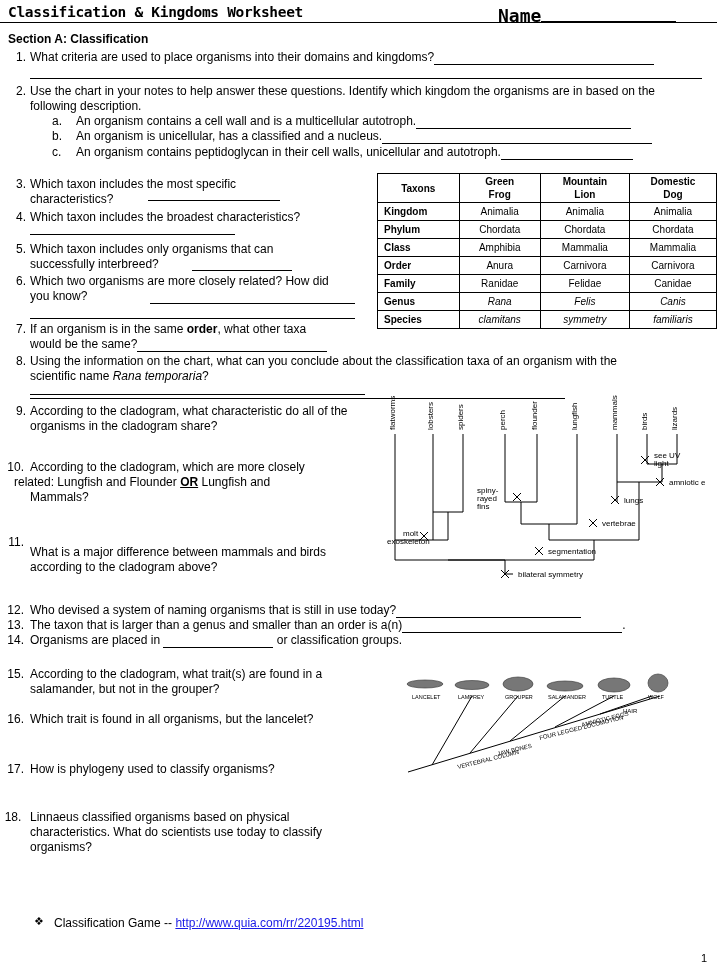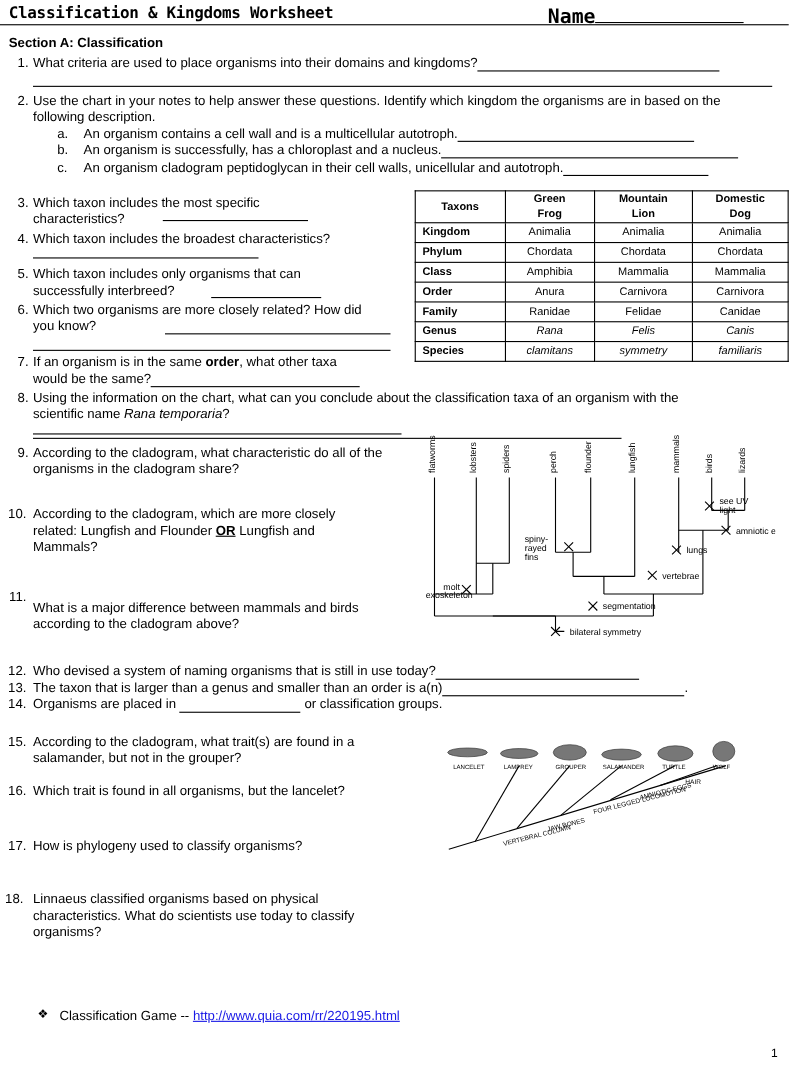--- a/index.html
+++ b/index.html
@@ -186,26 +186,26 @@
   <div class="qnum" style="left:4px; top:84px;">2.</div>
   <div class="q" style="left:30px; top:84px; width:672px;">Use the chart in your notes to help answer these questions. Identify which kingdom the organisms are in based on the following description.</div>
 
   <div class="q" style="left:52px; top:114px;">a.</div>
   <div class="q" style="left:76px; top:114px;">
     <span>An organism contains a cell wall and is a multicellular autotroph.</span><span class="ul" style="width:215px;"></span>
   </div>
 
   <div class="q" style="left:52px; top:129px;">b.</div>
   <div class="q" style="left:76px; top:129px;">
-    <span>An organism is successfully, has a chloroplast and a nucleus.</span><span class="ul" style="width:270px;"></span>
+    <span>An organism is unicellular, has a classified and a nucleus.</span><span class="ul" style="width:270px;"></span>
   </div>
 
   <div class="q" style="left:52px; top:145px;">c.</div>
   <div class="q" style="left:76px; top:145px;">
-    <span>An organism cladogram peptidoglycan in their cell walls, unicellular and autotroph.</span><span class="ul" style="width:132px;"></span>
+    <span>An organism contains peptidoglycan in their cell walls, unicellular and autotroph.</span><span class="ul" style="width:132px;"></span>
   </div>
 
   <div class="qnum" style="left:4px; top:177px;">3.</div>
   <div class="q" style="left:30px; top:177px; width:250px;">Which taxon includes the most specific characteristics?</div>
   <div class="rule" style="left:148px; top:200px; width:132px;"></div>
 
   <div class="qnum" style="left:4px; top:210px;">4.</div>
   <div class="q" style="left:30px; top:210px; width:330px;">Which taxon includes the broadest characteristics?</div>
   <div class="rule" style="left:30px; top:234px; width:205px;"></div>
 
@@ -235,21 +235,21 @@
   </div>
   <div class="rule" style="left:30px; top:394px; width:335px;"></div>
 
   <div class="qnum" style="left:4px; top:404px;">9.</div>
   <div class="q" style="left:30px; top:404px; width:345px;">According to the cladogram, what characteristic do all of the organisms in the cladogram share?</div>
 
   <div class="qnum" style="left:2px; top:460px;">10.</div>
   <div class="q" style="left:30px; top:460px; width:350px;">
     <span>According to the cladogram, which are more closely</span>
   </div>
-  <div class="q" style="left:30px; top:475px; width:350px;">
+  <div class="q" style="left:14px; top:475px; width:350px;">
     <span>related: Lungfish and Flounder </span><b><u>OR</u></b><span> Lungfish and</span>
   </div>
   <div class="q" style="left:30px; top:490px; width:350px;">Mammals?</div>
 
   <div class="qnum" style="left:2px; top:535px;">11.</div>
   <div class="q" style="left:30px; top:535px; width:345px;margin-top:10px;">What is a major difference between mammals and birds according to the cladogram above?</div>
 
   <div class="qnum" style="left:2px; top:603px;">12.</div>
   <div class="q" style="left:30px; top:603px; width:680px;">
     <span>Who devised a system of naming organisms that is still in use today?</span><span class="ul" style="width:185px;"></span>

